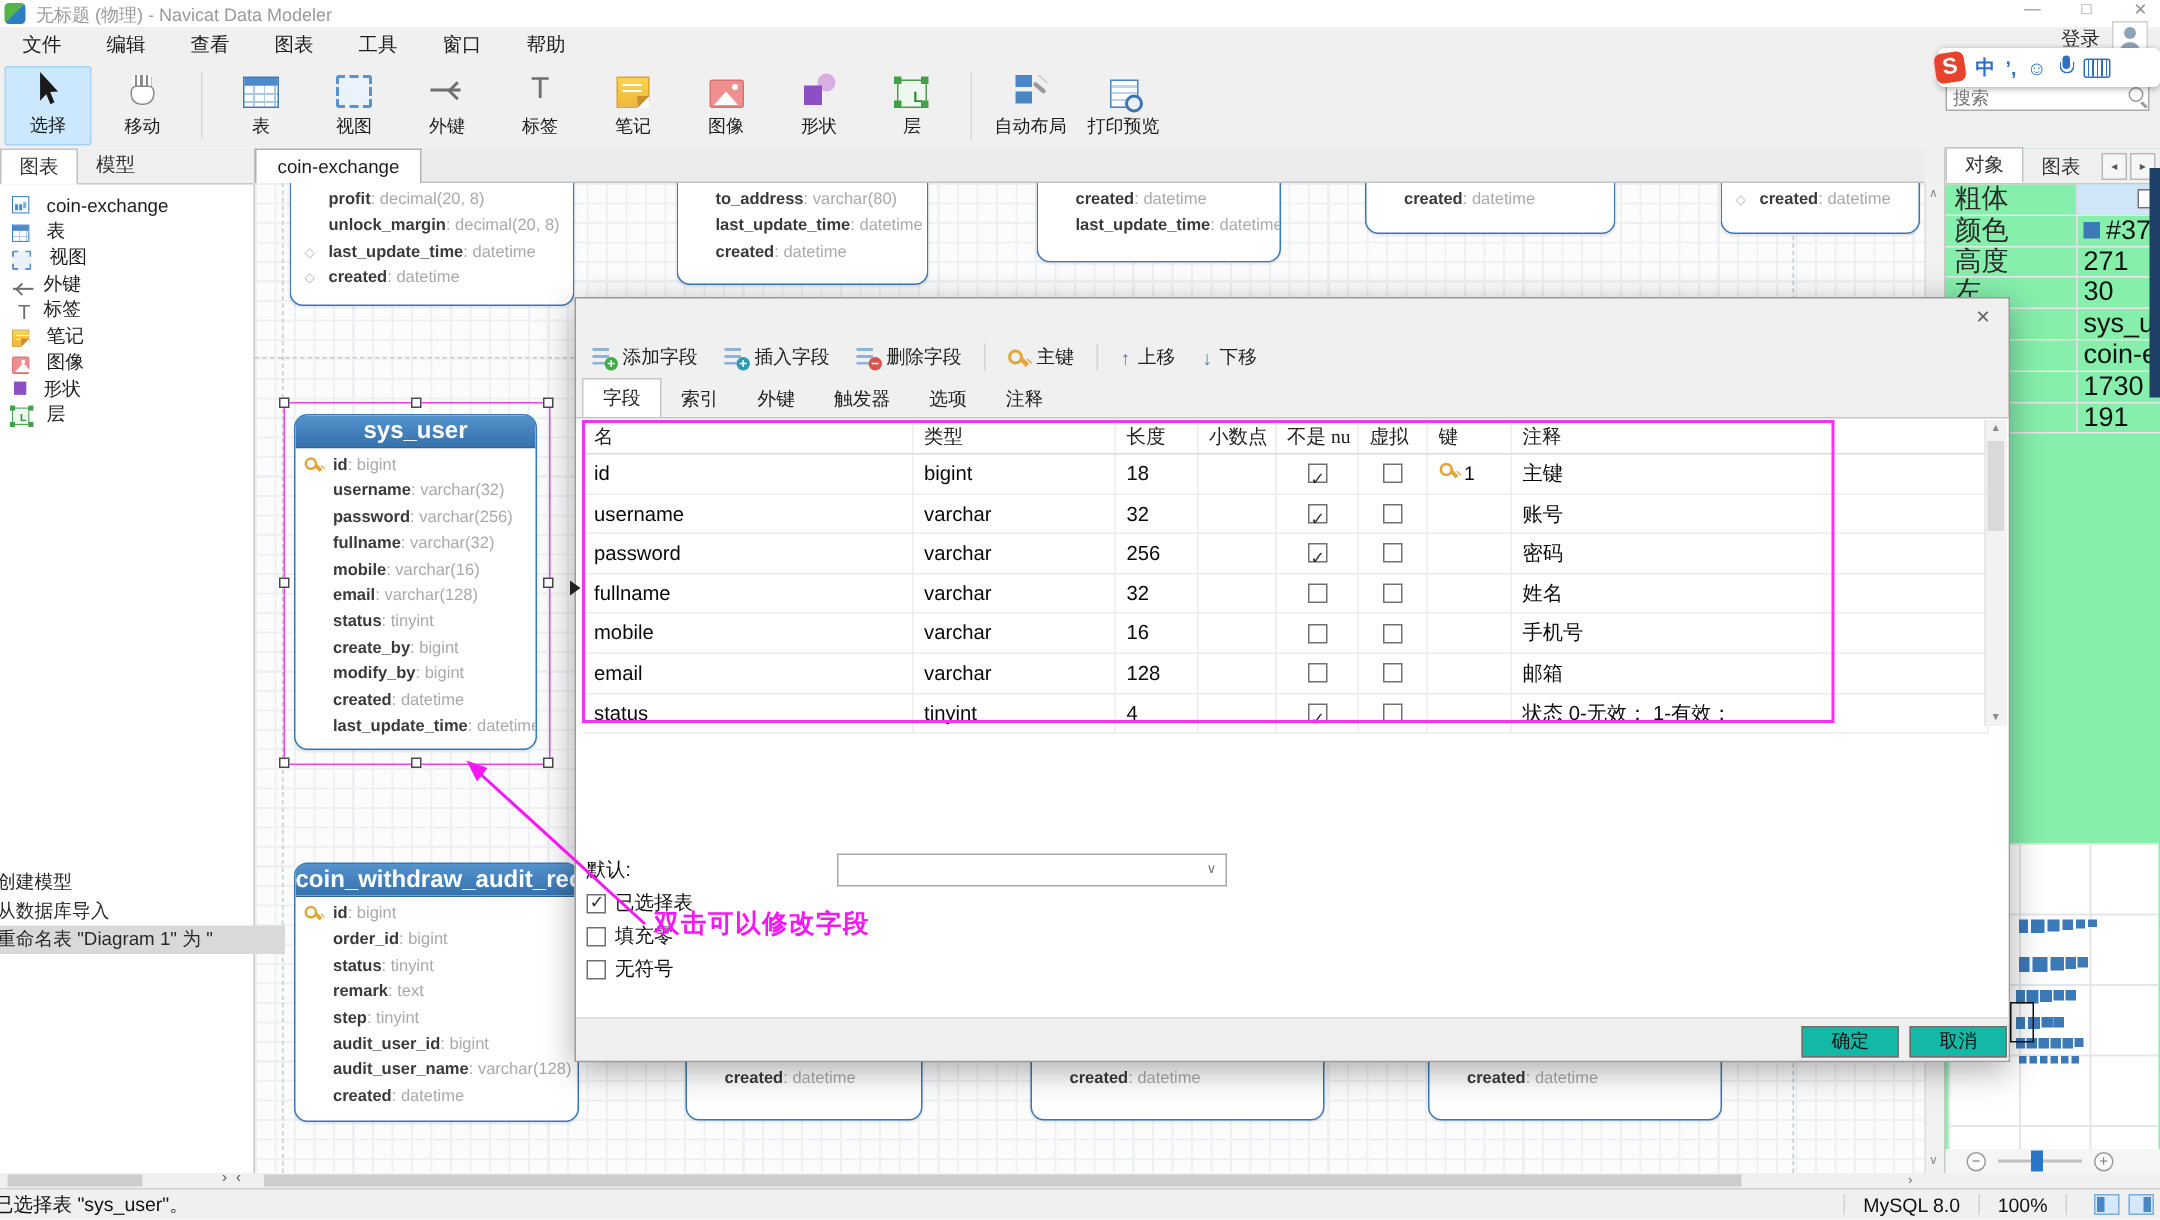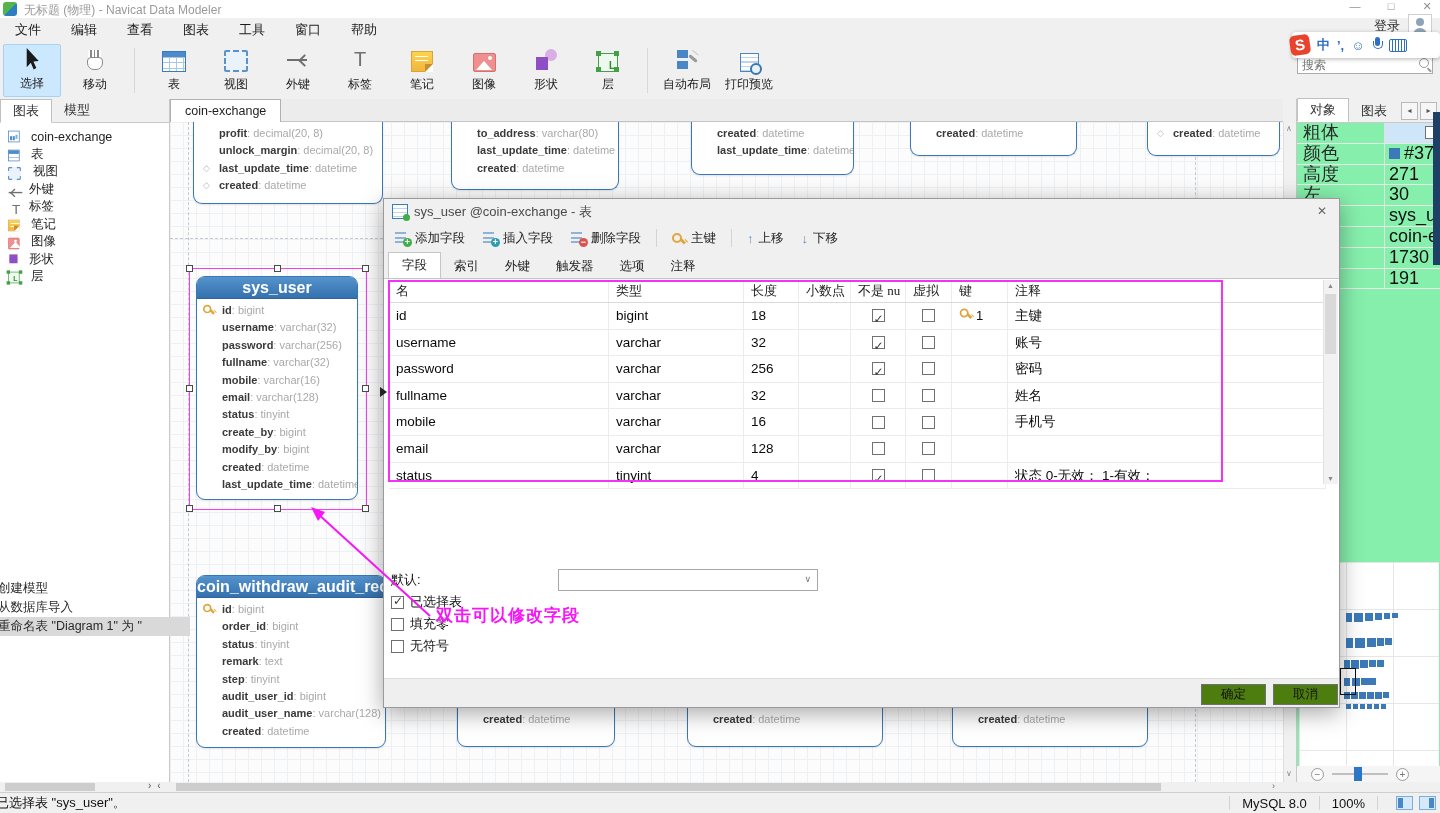--- a/index.html
+++ b/index.html
@@ -196,21 +196,21 @@
   #gridsb::after{content:"▼";position:absolute;bottom:2px;left:3px;font-size:7px;color:#8a8a8a;}
   #gridsb .thumb{position:absolute;left:1px;top:14px;width:11px;height:60px;background:#d9d9d9;}
   #dlg-controls{position:absolute;left:7px;top:290px;width:900px;}
   #defrow{display:flex;align-items:center;height:22px;font-size:13px;color:#111;}
   #combo{position:absolute;left:167px;top:0;width:260px;height:22px;border:1px solid #a8a8a8;background:#fff;box-sizing:border-box;}
   #combo::after{content:"∨";position:absolute;right:6px;top:4px;font-size:9px;color:#777;}
   .optrow{display:flex;align-items:center;gap:6px;height:22px;font-size:13px;color:#111;}
   #annrect{position:absolute;left:388px;top:280px;width:835px;height:202px;border:2px solid #f431f4;z-index:30;pointer-events:none;box-sizing:border-box;}
   #dlg-footer{position:absolute;left:0;bottom:0;width:955px;height:28px;background:#efefef;border-top:1px solid #dcdcdc;}
   .dbtn{position:absolute;top:5px;width:65px;height:21px;line-height:19px;text-align:center;font-size:12.5px;color:#111;
-     background:#4d7c0f;border:1px solid #707070;box-sizing:border-box;}
+     background:#14b8a6;border:1px solid #707070;box-sizing:border-box;}
   #btn-ok{left:817px;}
   #btn-cancel{left:889px;}
   
   #overlay{position:absolute;left:0;top:0;width:1440px;height:813px;z-index:30;pointer-events:none;}
   #anntext{position:absolute;left:436px;top:604px;z-index:30;color:#f716f7;font-size:17px;font-weight:bold;letter-spacing:1px;pointer-events:none;}
   
   #scrollrow{position:absolute;left:0;top:782px;width:1440px;height:10px;background:#f0f0f0;z-index:7;}
   .sbtrack{position:absolute;top:1px;height:8px;background:#f0f0f0;}
   .sbthumb{position:absolute;top:0;height:8px;background:#cdcdcd;}
   #collapse{position:absolute;left:148px;top:-2px;font-size:10px;color:#555;letter-spacing:6px;}
@@ -570,24 +570,20 @@
       <span id="ztrack">
           <span id="zthumb"></span>
         </span>
       <span class="zbtn">+</span>
     </div>
   </div>
 
   <div id="darkstrip"></div>
 
   <div id="dialog">
-    <div id="dlg-title">
-      <span class="tbldesign"></span>
-      <span class="txt">sys_user @coin-exchange - 表</span>
-    </div>
     <div id="dlg-close">✕</div>
     <div id="dlg-toolbar">
         <div class="dtb">
           <span class="rows-ic"></span>
           <span>添加字段</span>
         </div>
         <div class="dtb">
           <span class="rows-ic ins"></span>
           <span>插入字段</span>
         </div>
@@ -706,20 +702,21 @@
               <div class="gcell" style="width: 135px;">varchar</div>
               <div class="gcell" style="width: 55px;">128</div>
               <div class="gcell" style="width: 52px;"></div>
               <div class="gcell center" style="width: 55px;">
                 <span class="cb"></span>
               </div>
               <div class="gcell center" style="width: 46px;">
                 <span class="cb"></span>
               </div>
               <div class="gcell" style="width: 56px;"></div>
+              <div class="gcell" style="width: 318px;">邮箱</div>
             </div>
             <div class="grow">
               <div class="gcell" style="width: 220px;">status</div>
               <div class="gcell" style="width: 135px;">tinyint</div>
               <div class="gcell" style="width: 55px;">4</div>
               <div class="gcell" style="width: 52px;"></div>
               <div class="gcell center" style="width: 55px;">
                 <span class="cb checked"></span>
               </div>
               <div class="gcell center" style="width: 46px;">

